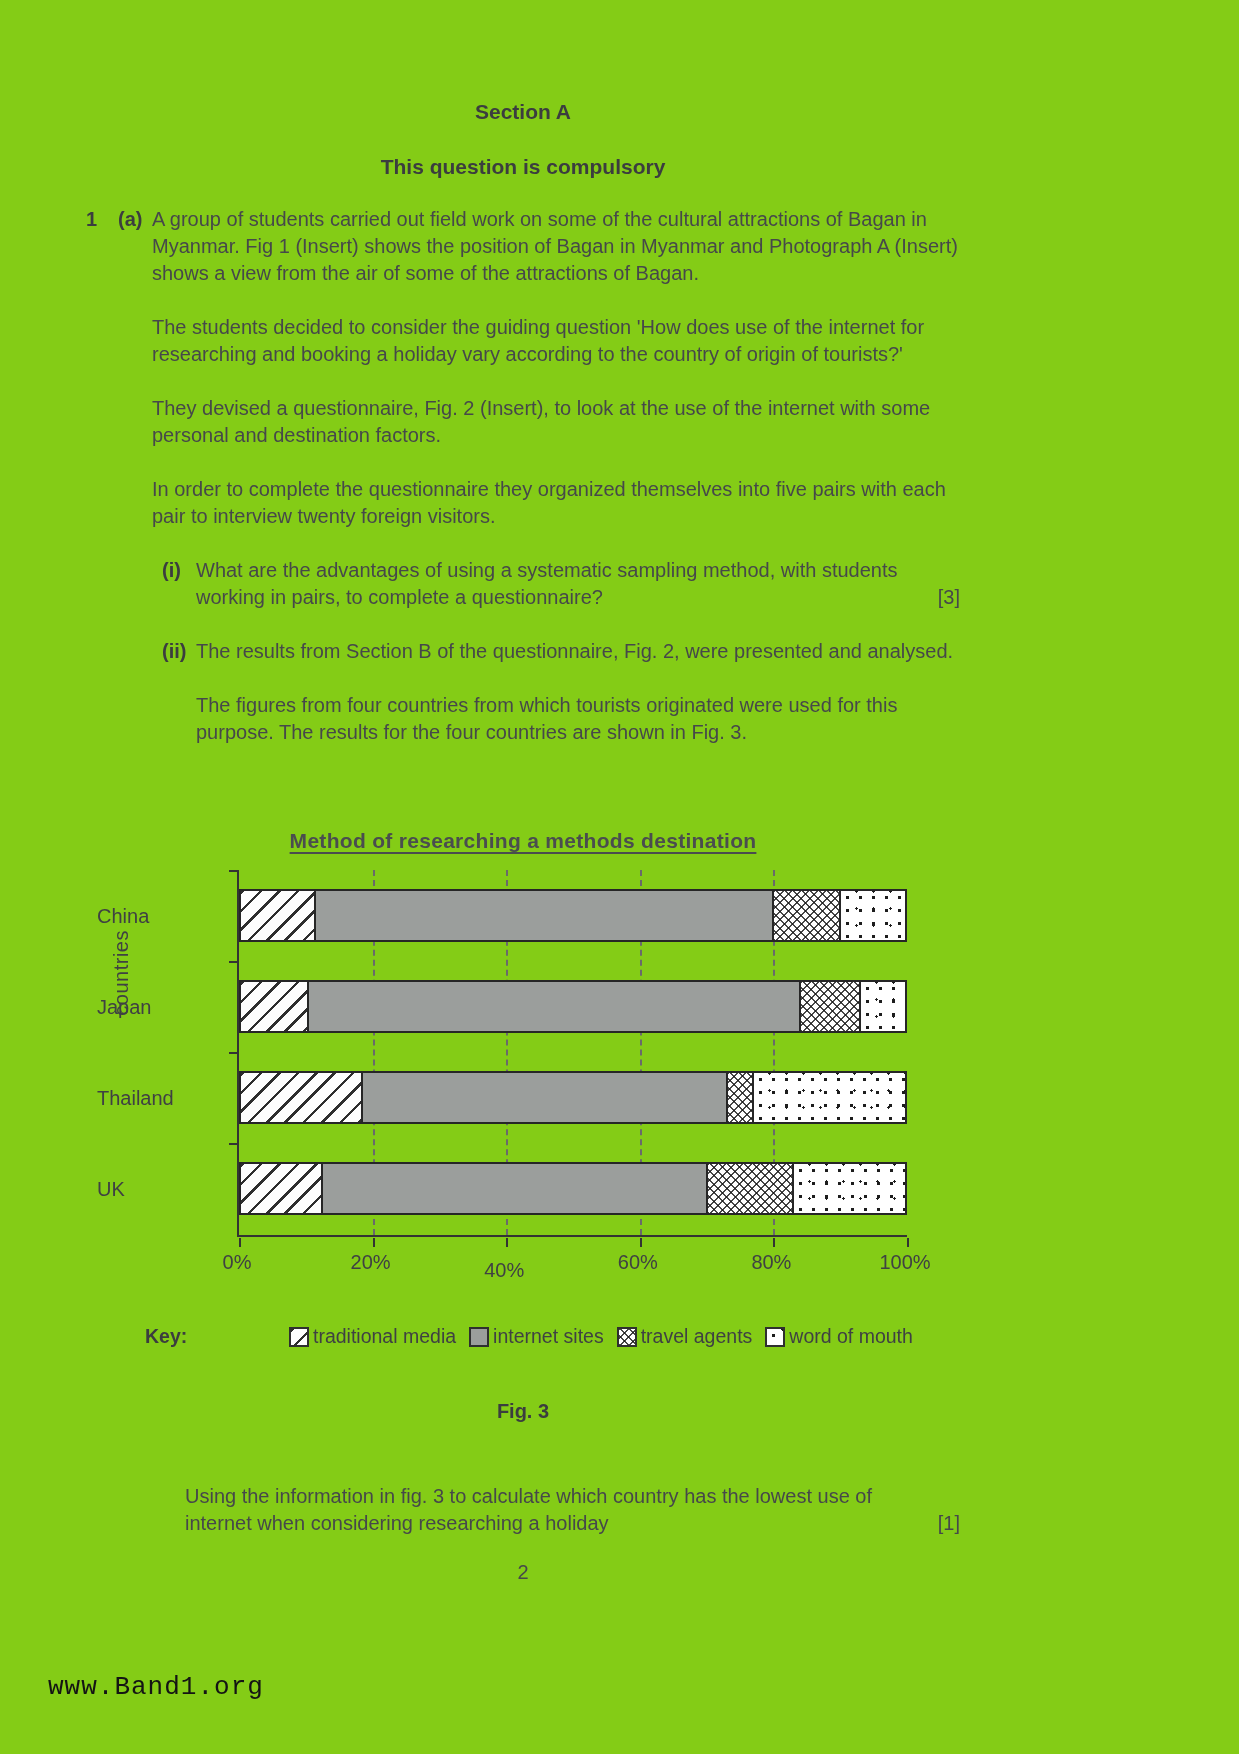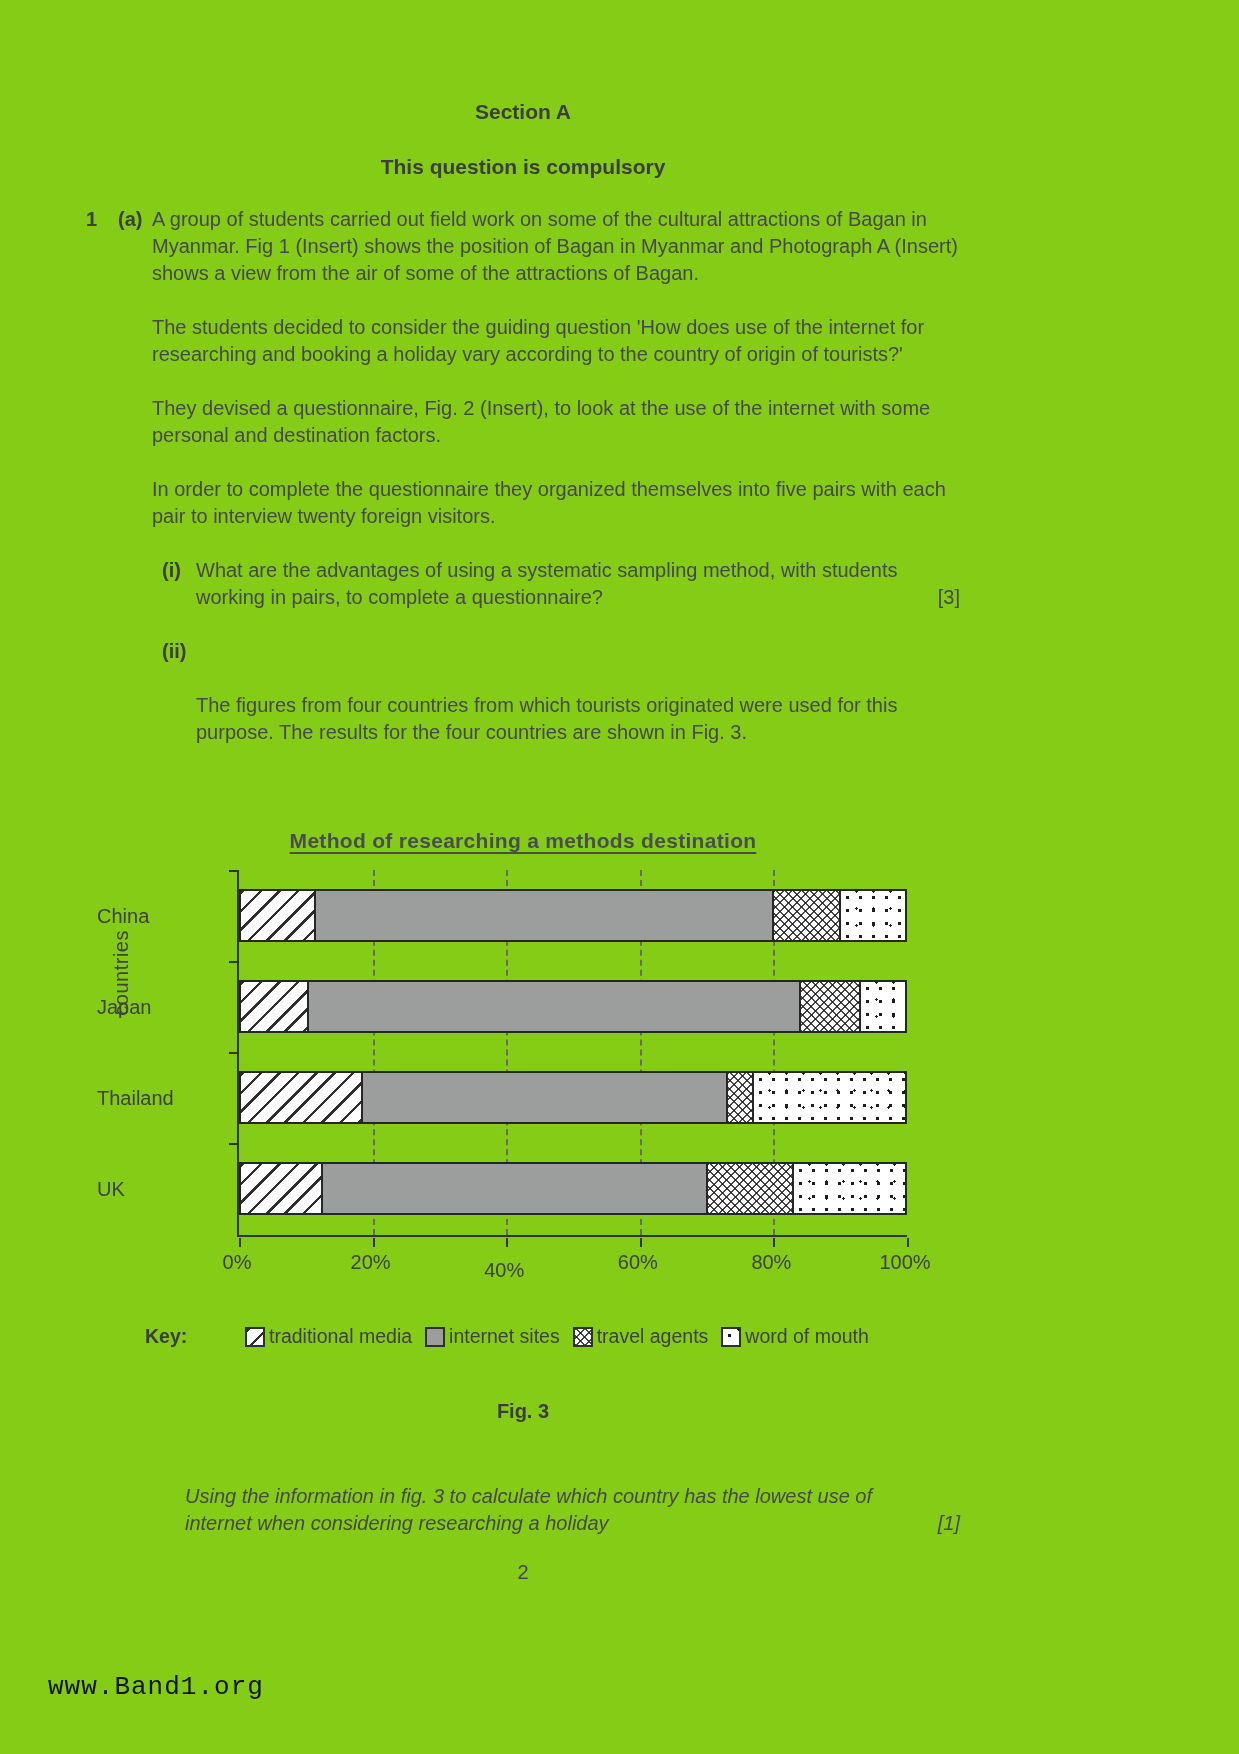--- a/index.html
+++ b/index.html
@@ -58,28 +58,28 @@
   .pat-dots{background-color:#fff;
     background-image:radial-gradient(#1d1d1d 1.5px,rgba(0,0,0,0) 1.7px),
                      radial-gradient(#1d1d1d 1.1px,rgba(0,0,0,0) 1.3px);
     background-size:13px 13px,17px 17px;background-position:0 0,7px 9px;}
   .ytick{position:absolute;left:-10px;width:8px;border-top:2.5px solid #333;}
   .xtick{position:absolute;bottom:-12px;height:9px;width:0;border-left:2.5px solid #333;}
   .xlabels{position:relative;margin-left:151px;width:668px;height:32px;margin-top:14px;}
   .xtick-label{position:absolute;transform:translateX(-50%);font-size:20px;color:#3f4143;white-space:nowrap;}
   .xlabel-text{margin-left:151px;width:668px;text-align:center;font-size:20px;color:#3f4143;margin-top:7px;}
 
-  .key{display:flex;align-items:center;margin:42px 0 0 59px;font-size:19.5px;color:#3f4143;}
+  .key{display:flex;align-items:center;margin:42px 0 0 59px;font-size:19.5px;color:#3f4143;gap:44px;}
   .key-title{font-weight:bold;color:#3b3d3f;width:100px;}
   .key-items{display:flex;align-items:flex-start;gap:13px;}
   .key-item{display:inline-flex;align-items:center;white-space:nowrap;}
   .swatch{display:inline-block;width:16px;height:16px;border:2px solid #2f2f2f;margin-right:4px;}
 
   .fig-caption{text-align:center;font-weight:bold;font-size:20px;color:#3b3d3f;margin-top:52px;}
-  .closing{display:flex;margin:60px 0 0 99px;font-size:20px;line-height:27px;font-style:italic;}
+  .closing{display:flex;margin:60px 0 0 99px;font-size:20px;line-height:27px;}
   .closing-text{width:758px;}
   .closing-marks{margin-left:auto;align-self:flex-end;}
   .page-num{text-align:center;font-size:20px;margin-top:24px;}
   .watermark{
     position:absolute;left:48px;top:1672px;
     font-family:Liberation Mono, monospace;
     font-size:26px;color:#141414;letter-spacing:1px;
   }
 </style>
 </head>
@@ -101,20 +101,21 @@
         <p>In order to complete the questionnaire they organized themselves into five pairs with each pair to interview twenty foreign visitors.</p>
 
         <div class="subq">
           <div class="subq-label">(i)</div>
           <div class="subq-text">What are the advantages of using a systematic sampling method, with students working in pairs, to complete a questionnaire?</div>
           <div class="subq-marks">[3]</div>
         </div>
 
         <div class="subq">
           <div class="subq-label">(ii)</div>
+          <div class="subq-text">The results from Section B of the questionnaire, Fig. 2, were presented and analysed.</div>
           <div></div>
           <div class="subq-extra">The figures from four countries from which tourists originated were used for this purpose. The results for the four countries are shown in Fig. 3.</div>
         </div>
       </div>
     </div>
 
     <div class="chart">
       <div class="chart-title">Method of researching a methods destination</div>
       <div class="chart-body">
         <div class="ylabel">countries</div>

